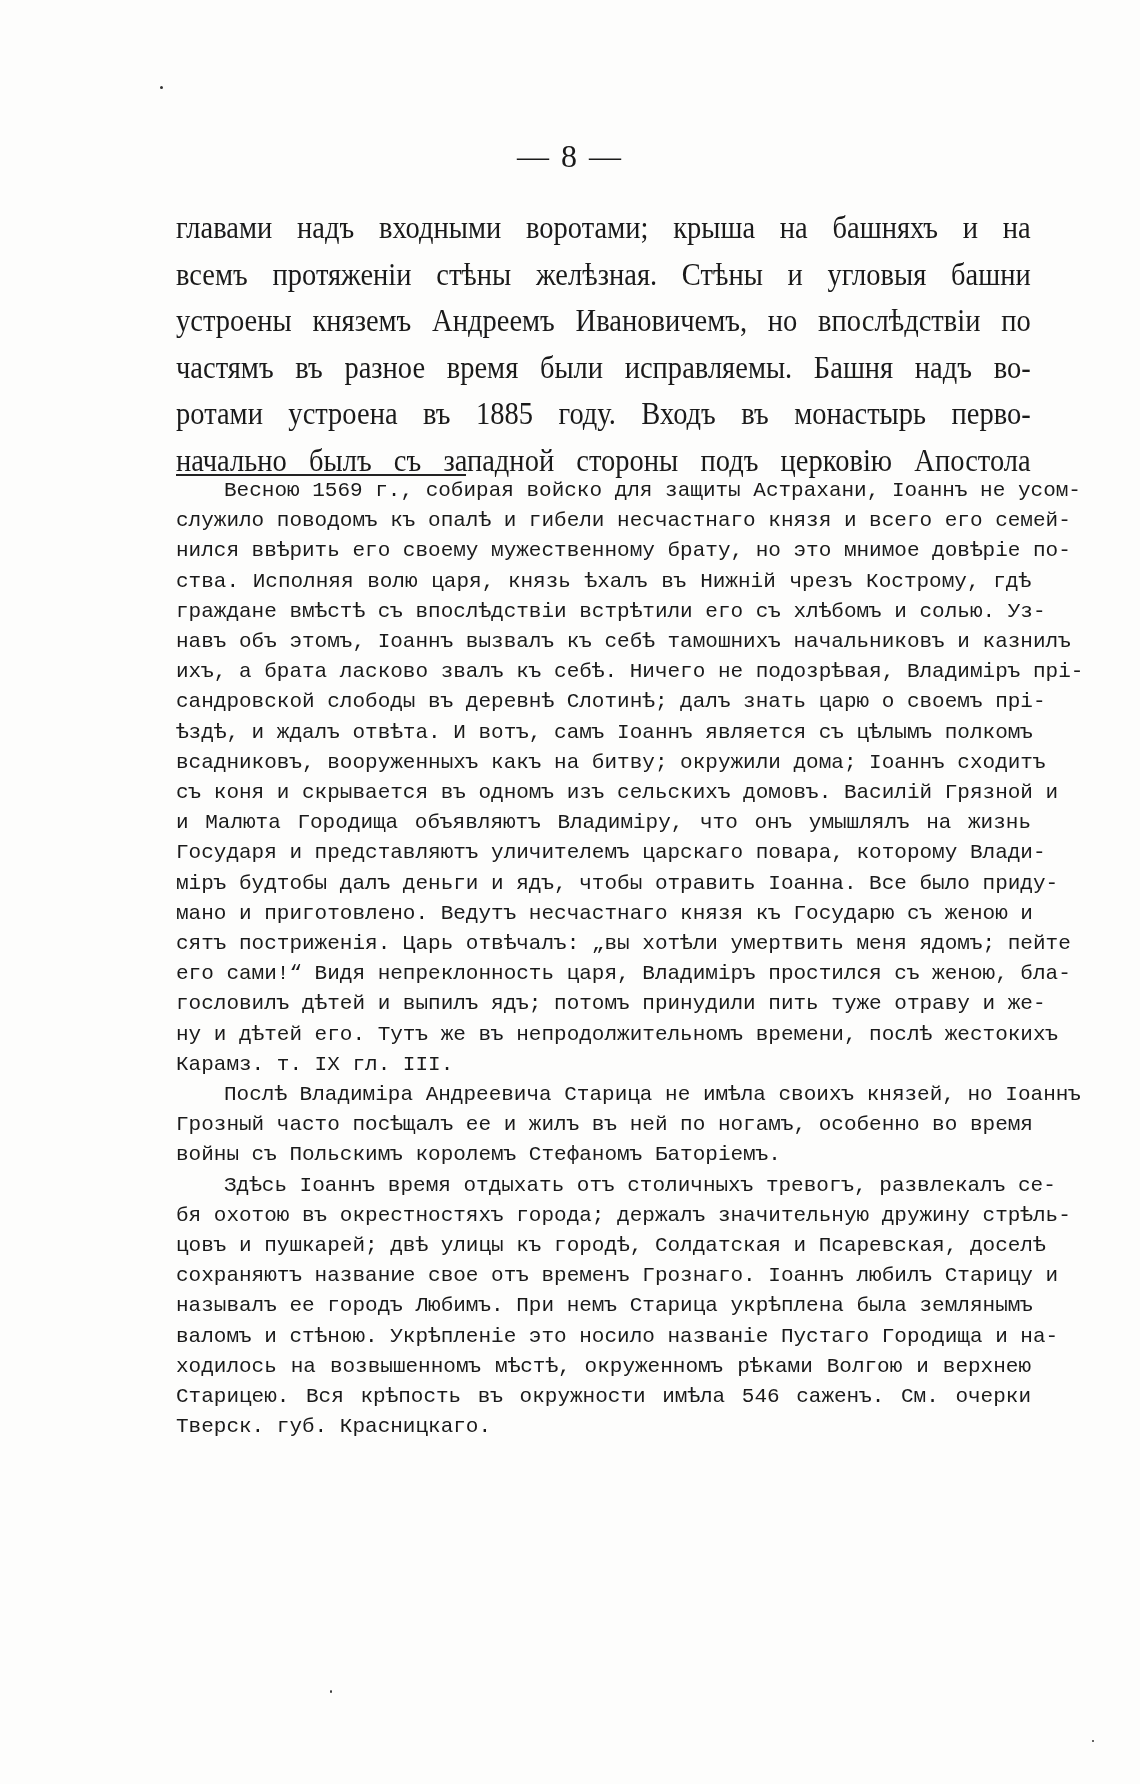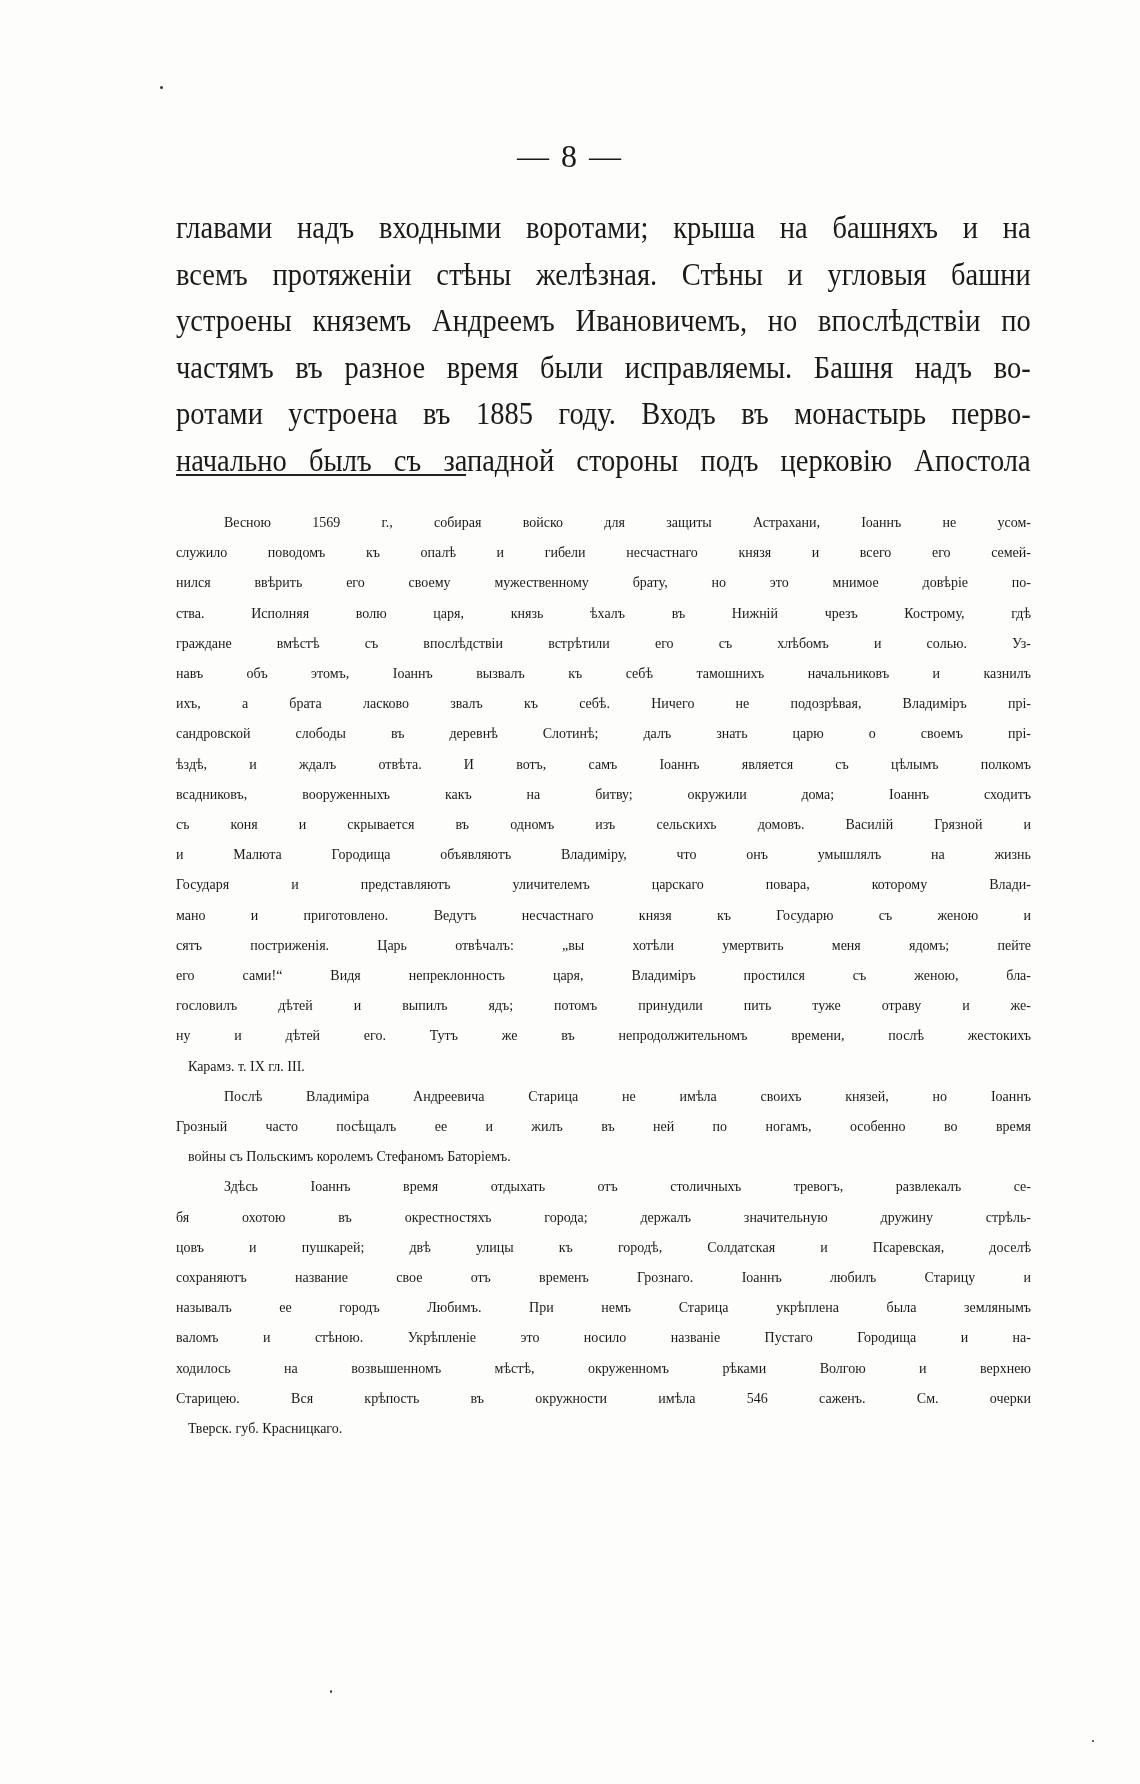--- a/index.html
+++ b/index.html
@@ -20,26 +20,26 @@
       font-size: 31px; line-height: 46.5px;
       transform: scaleX(0.92); transform-origin: left top;
     }
     .main-text .line { white-space: nowrap; display: block; text-align: justify; text-align-last: justify; width: 929px; }
     .main-text .line.last { text-align-last: justify; }
     .rule {
       position: absolute; top: 474px; left: 176px; width: 290px; height: 0;
       border-top: 2px solid #222;
     }
     .footnote {
-      position: absolute; top: 508px; left: 176px; width: 855px;
-      font-family: Liberation Serif, serif;
-      font-size: 14px; line-height: 30.2px;
+      position: absolute; top: 476px; left: 176px; width: 855px;
+      font-family: Liberation Mono, monospace;
+      font-size: 21px; line-height: 30.2px;
     }
     .footnote .line { white-space: nowrap; display: block; text-align: justify; text-align-last: justify; width: 855px; }
-    .footnote .line.end { text-align-last: left; margin-left: 12px; }
+    .footnote .line.end { text-align-last: left; }
     .footnote .line.indent { padding-left: 48px; width: 807px; }
     .speck { position: absolute; background: #333; border-radius: 50%; }
   </style>
 </head>
 <body>
 
 <div class="speck" style="left:160px;top:86px;width:3px;height:3px;"></div>
 <div class="speck" style="left:330px;top:1690px;width:2px;height:3px;"></div>
 <div class="speck" style="left:1092px;top:1740px;width:2px;height:2px;"></div>
 
@@ -64,20 +64,21 @@
     <span class="line">ства. Исполняя волю царя, князь ѣхалъ въ Нижній чрезъ Кострому, гдѣ</span>
     <span class="line">граждане вмѣстѣ съ впослѣдствіи встрѣтили его съ хлѣбомъ и солью. Уз-</span>
     <span class="line">навъ объ этомъ, Іоаннъ вызвалъ къ себѣ тамошнихъ начальниковъ и казнилъ</span>
     <span class="line">ихъ, а брата ласково звалъ къ себѣ. Ничего не подозрѣвая, Владиміръ прі-</span>
     <span class="line">сандровской слободы въ деревнѣ Слотинѣ; далъ знать царю о своемъ прі-</span>
     <span class="line">ѣздѣ, и ждалъ отвѣта. И вотъ, самъ Іоаннъ является съ цѣлымъ полкомъ</span>
     <span class="line">всадниковъ, вооруженныхъ какъ на битву; окружили дома; Іоаннъ сходитъ</span>
     <span class="line">съ коня и скрывается въ одномъ изъ сельскихъ домовъ. Василій Грязной и</span>
     <span class="line">и Малюта Городища объявляютъ Владиміру, что онъ умышлялъ на жизнь</span>
     <span class="line">Государя и представляютъ уличителемъ царскаго повара, которому Влади-</span>
+    <span class="line">міръ будтобы далъ деньги и ядъ, чтобы отравить Іоанна. Все было приду-</span>
     <span class="line">мано и приготовлено. Ведутъ несчастнаго князя къ Государю съ женою и</span>
     <span class="line">сятъ постриженія. Царь отвѣчалъ: „вы хотѣли умертвить меня ядомъ; пейте</span>
     <span class="line">его сами!“ Видя непреклонность царя, Владиміръ простился съ женою, бла-</span>
     <span class="line">гословилъ дѣтей и выпилъ ядъ; потомъ принудили пить туже отраву и же-</span>
     <span class="line">ну и дѣтей его. Тутъ же въ непродолжительномъ времени, послѣ жестокихъ</span>
     <span class="line end">Карамз. т. IX гл. III.</span>
   </div>
   <div>
     <span class="line indent">Послѣ Владиміра Андреевича Старица не имѣла своихъ князей, но Іоаннъ</span>
     <span class="line">Грозный часто посѣщалъ ее и жилъ въ ней по ногамъ, особенно во время</span>

